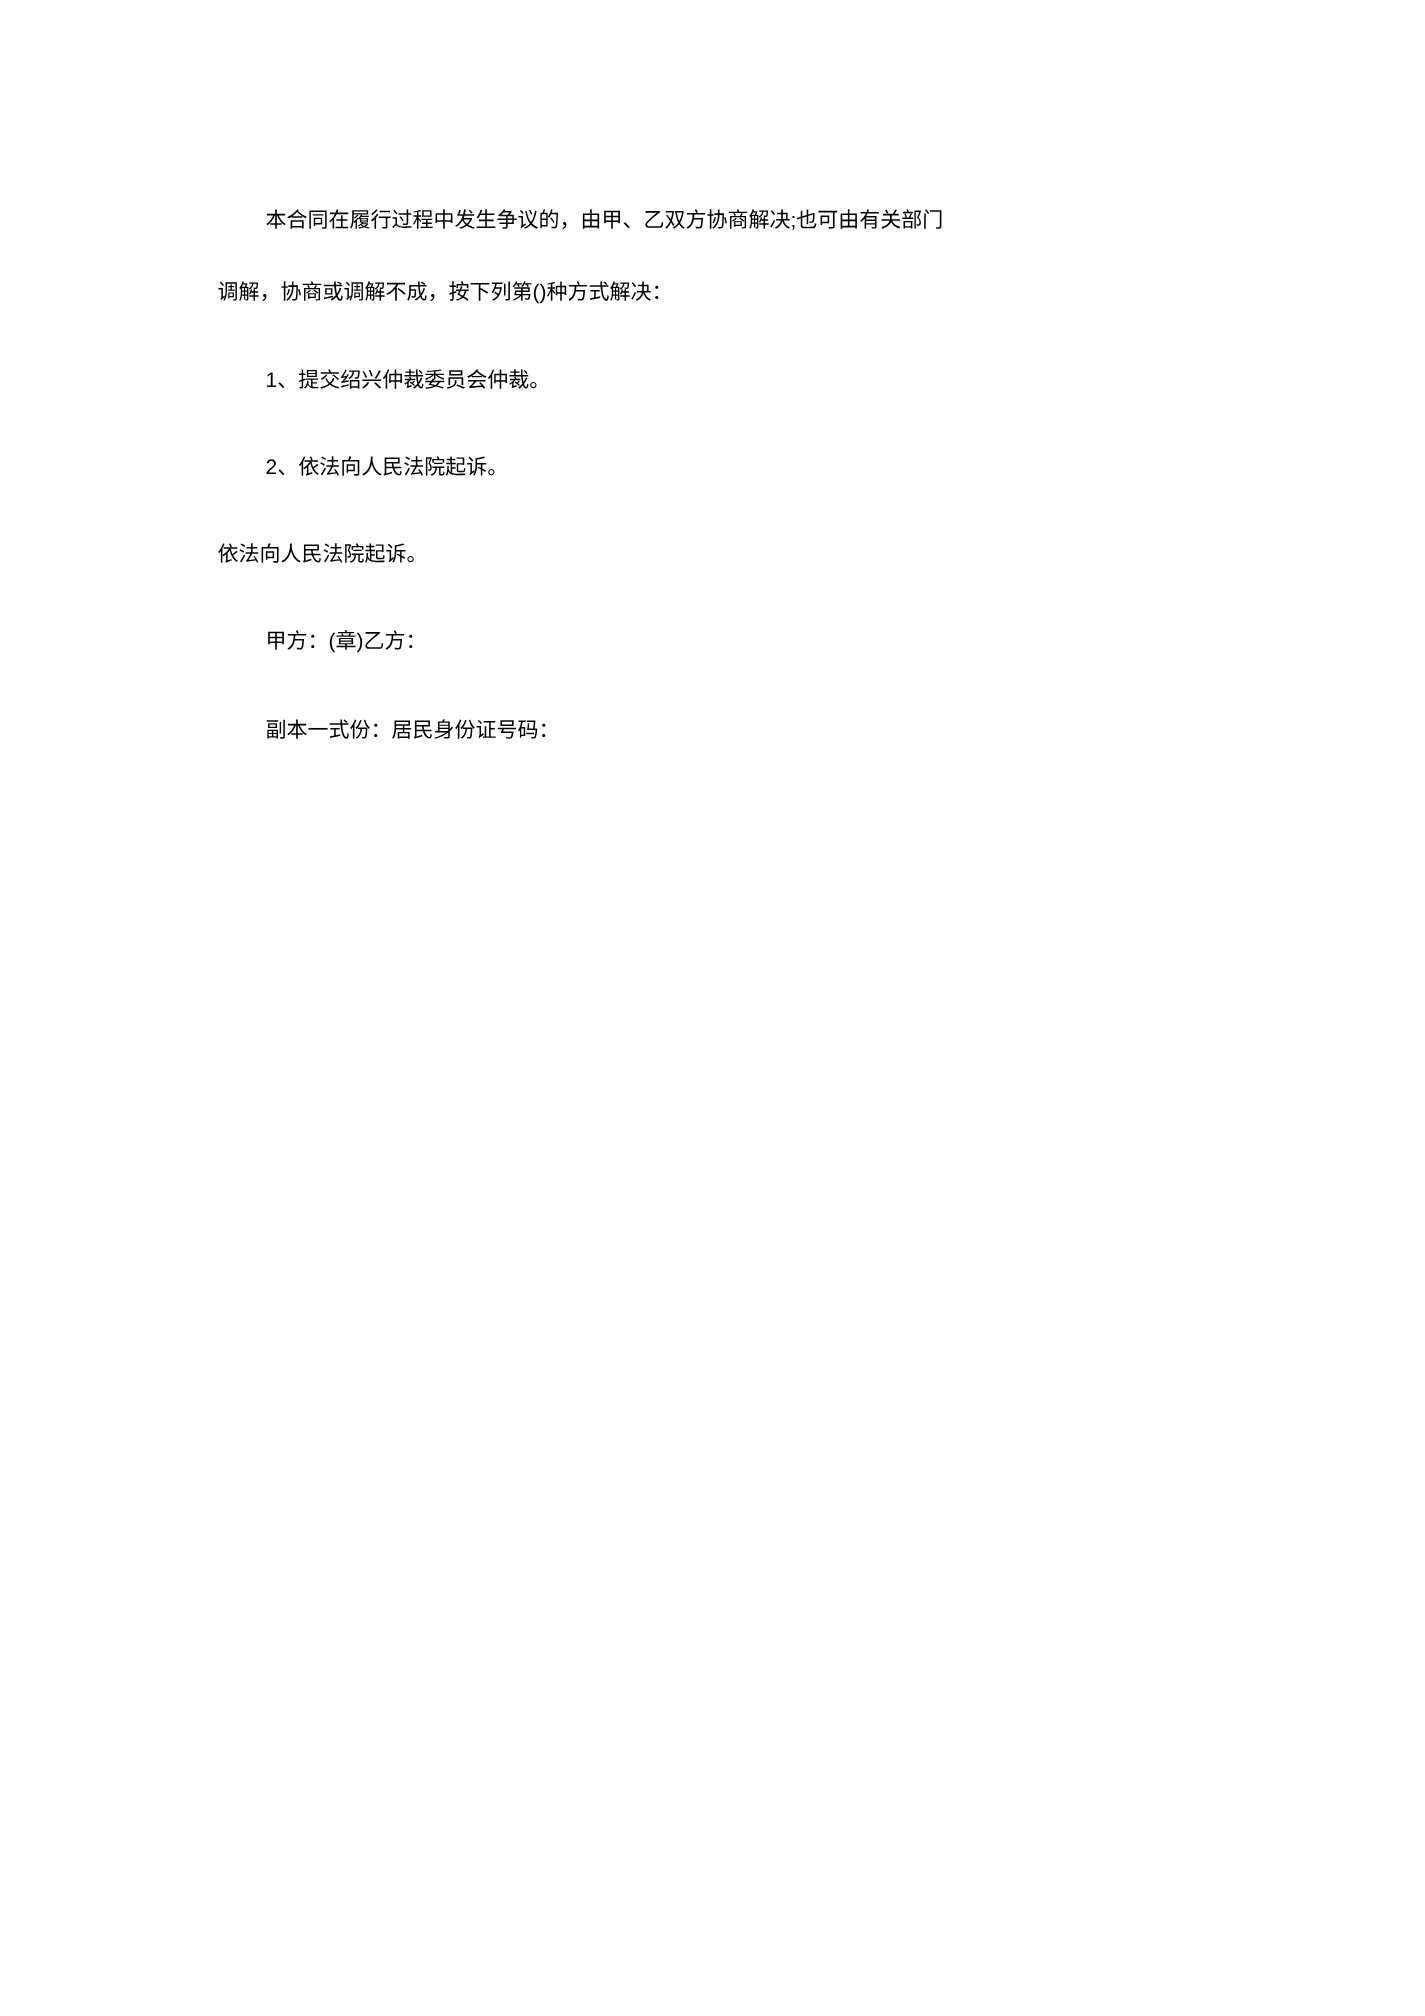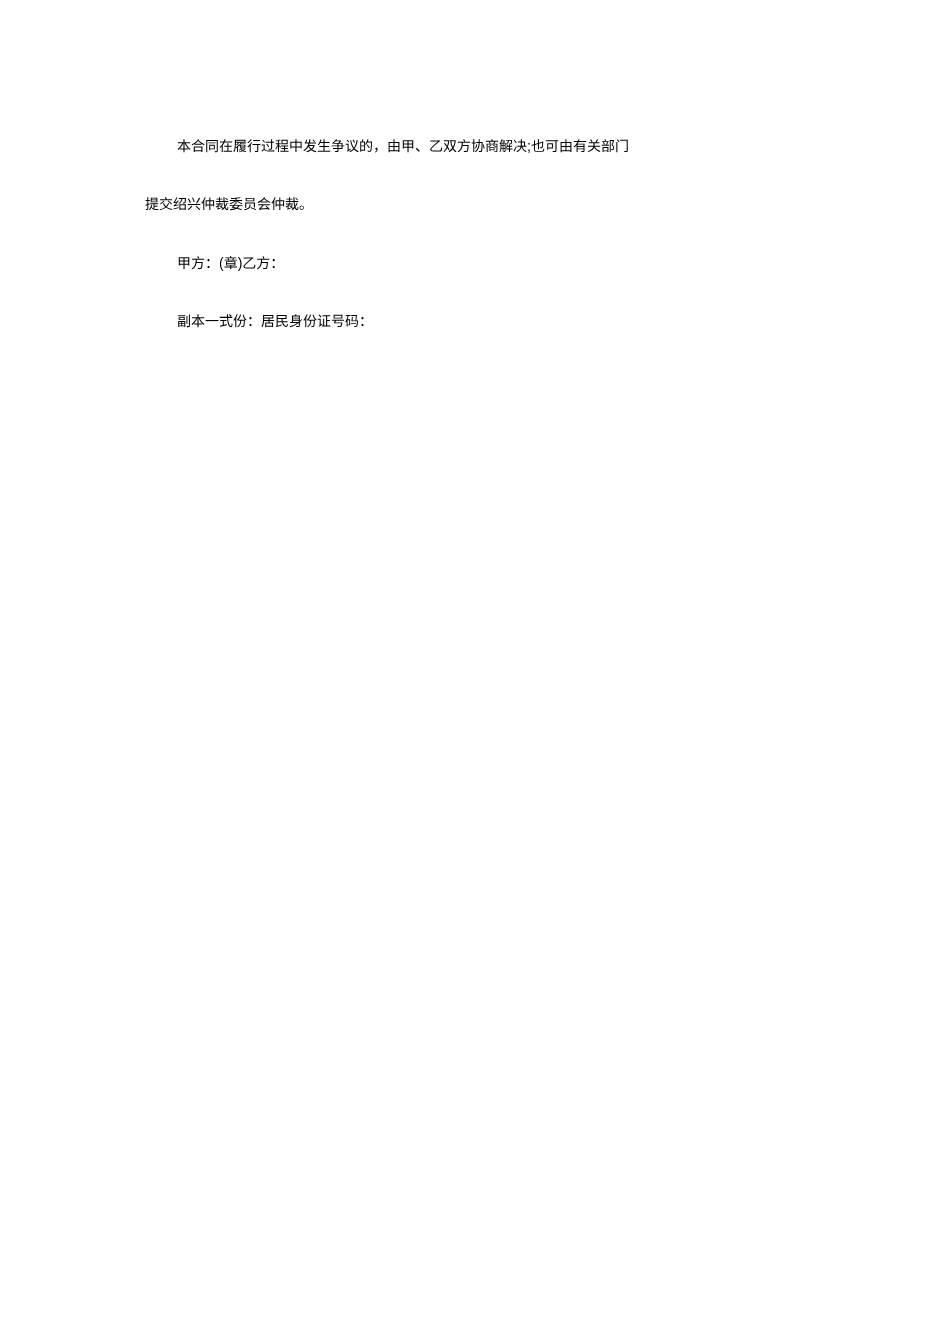--- a/index.html
+++ b/index.html
@@ -38,27 +38,34 @@
     text-indent: 32px;
   }
 </style>
 </head>
 <body>
 
 <div class="doc">
 
   <p class="para">
     <span class="line first">本合同在履行过程中发生争议的，由甲、乙双方协商解决;也可由有关部门</span>
+    <span class="line">调解，协商或调解不成，按下列第()种方式解决：</span>
+  </p>
+
+  <p class="para">
+    <span class="line first">1、提交绍兴仲裁委员会仲裁。</span>
+  </p>
+
+  <p class="para">
+    <span class="line first">2、依法向人民法院起诉。</span>
   </p>
 
 
-
-
   <p class="para">
-    <span class="line">提交绍兴仲裁委员会仲裁。</span>
+    <span class="line">依法向人民法院起诉。</span>
   </p>
 
   <p class="para">
     <span class="line first">甲方：(章)乙方：</span>
   </p>
 
   <p class="para">
     <span class="line first">副本一式份：居民身份证号码：</span>
   </p>
 

